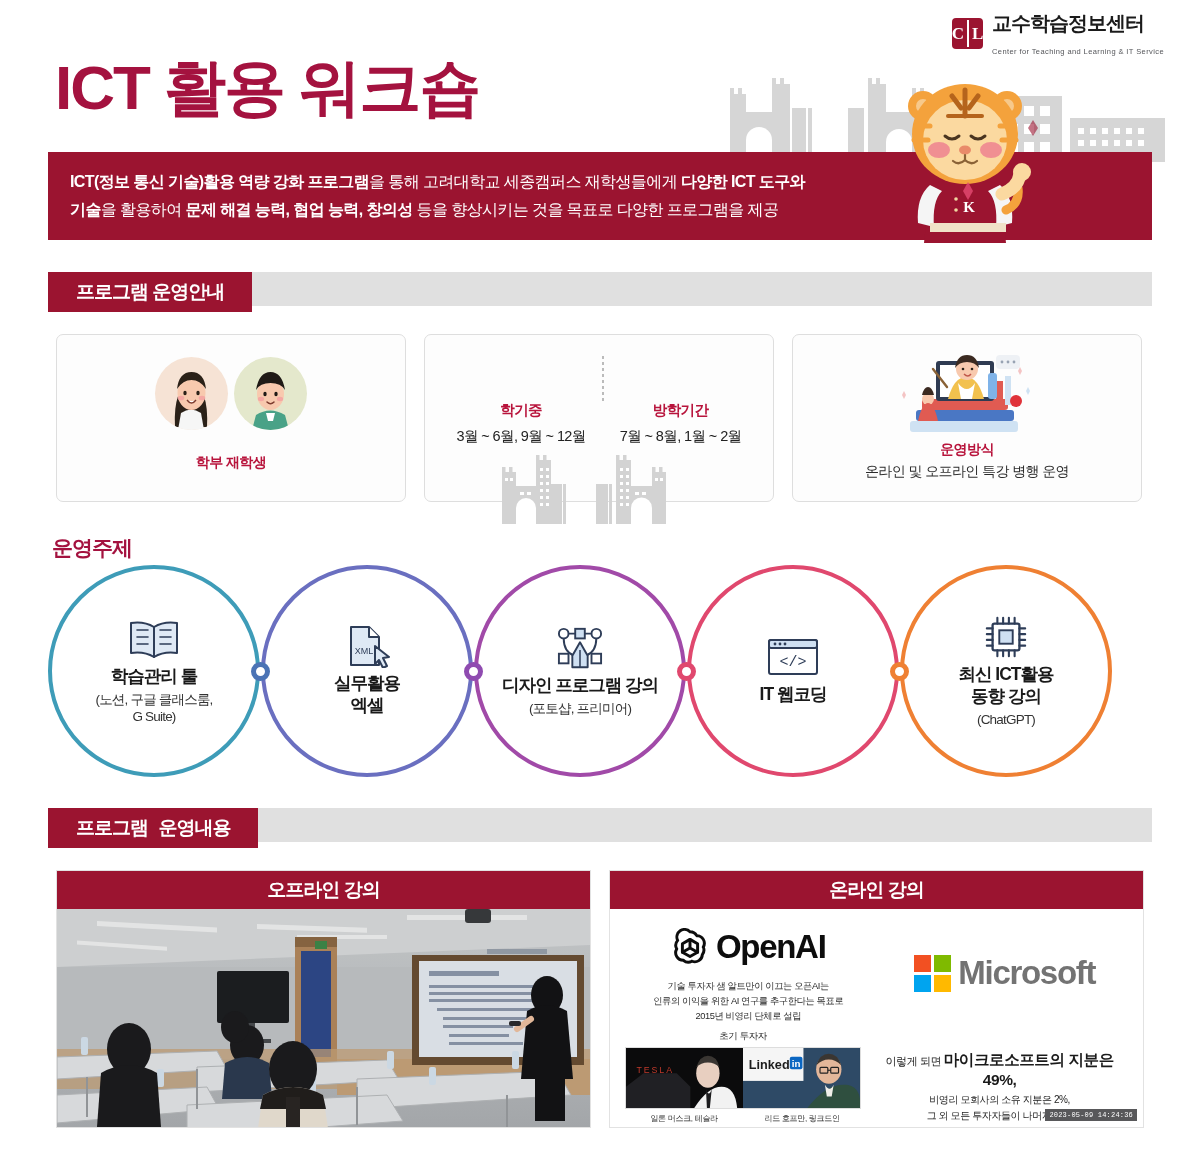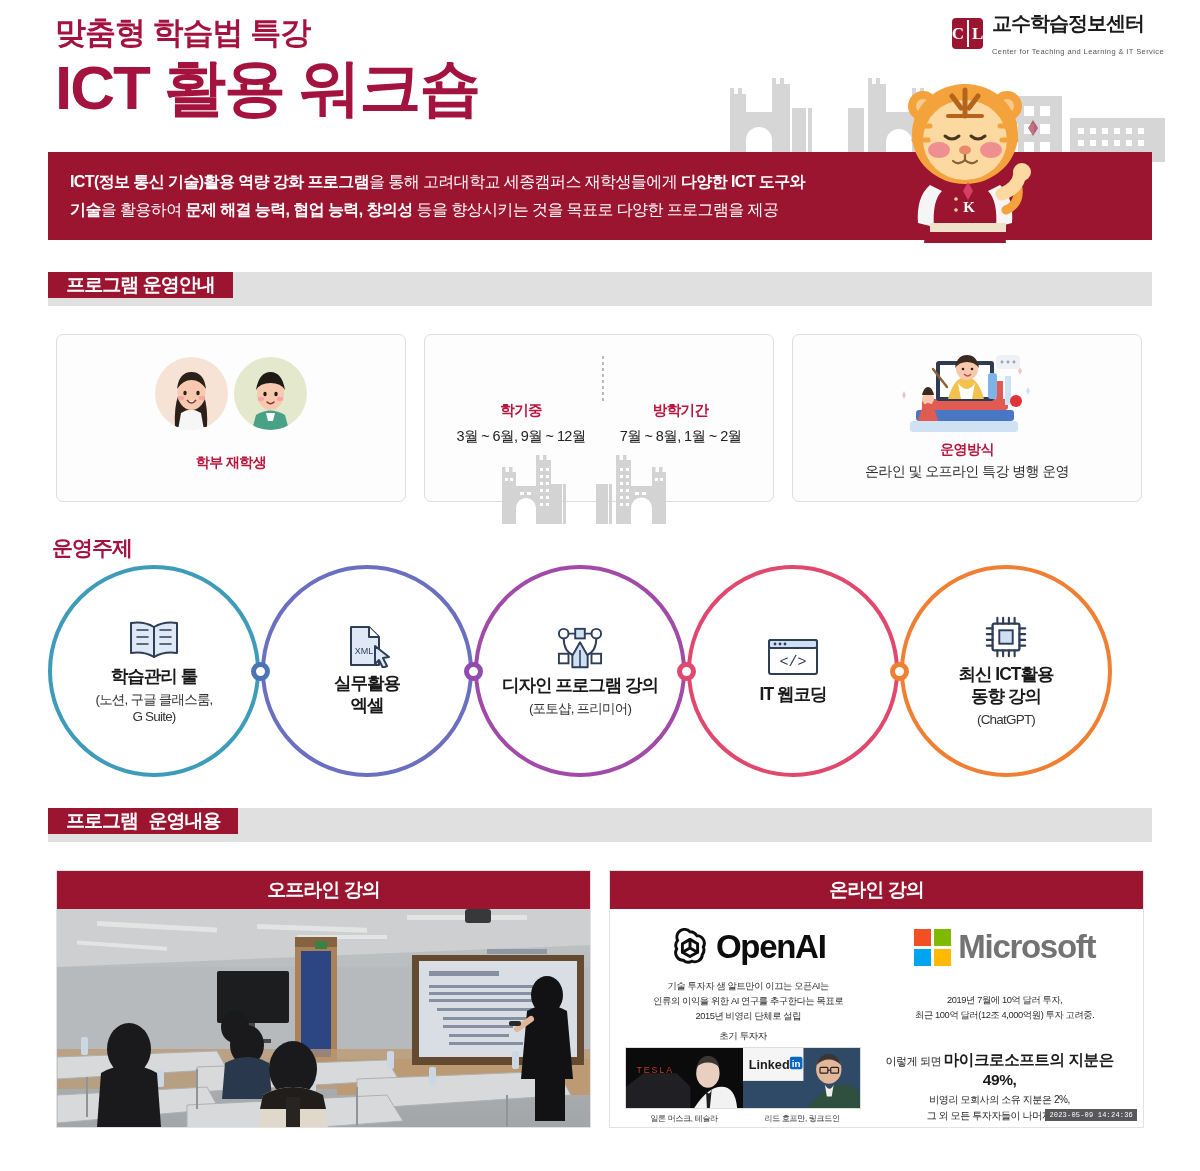--- a/index.html
+++ b/index.html
@@ -65,25 +65,25 @@
 
   
   .tiger { position:absolute; left:890px; top:60px; width:150px; height:185px; }
 
   
   .sec-bar {
     position:absolute; left:48px; width:1104px; height:34px;
     background:#e0e0e0;
   }
   .sec-bar .tag {
-    position:absolute; left:0; top:0; height:26px; min-width:185px;
+    position:absolute; left:0; top:0; height:40px; min-width:185px;
     background:#9b1430; color:#fff;
     font-size:19px; font-weight:bold; letter-spacing:-1px;
     display:flex; align-items:center; justify-content:center;
-    padding:0 18px;
+    padding:0 28px;
   }
 
   .sec-title {
     position:absolute; font-size:21px; font-weight:bold;
     color:#a4123f; letter-spacing:-1px;
   }
 
   
   .card {
     position:absolute; background:#fdfdfd;
@@ -211,21 +211,20 @@
       <rect x="378" y="74" width="6" height="6"></rect>
         <rect x="390" y="74" width="6" height="6"></rect>
         <rect x="402" y="74" width="6" height="6"></rect>
       <rect x="414" y="74" width="6" height="6"></rect>
         <rect x="426" y="74" width="6" height="6"></rect>
         <rect x="438" y="74" width="6" height="6"></rect>
     </g>
     <path d="M316 55 l7 11 -7 11 -7 -11 z" fill="#9b1430" opacity="0"></path>
   </svg>
 
-  <div class="hdr-sub">맞춤형 학습법 특강</div>
   <div class="hdr-title">ICT 활용 워크숍</div>
 
   <div class="logo-wrap">
     <div class="logo-mark">
       <span class="lm-gap"></span>
       <span class="lm-c">C</span>
       <span class="lm-l">L</span>
     </div>
     <div class="logo-txt">
       <span class="lt-ko">교수학습정보센터</span>
@@ -655,22 +654,20 @@
       <div class="brand-col">
         <div class="brand-logo">
           <span style="display:inline-grid;grid-template-columns:17px 17px;grid-gap:3px;">
             <span class="ms-tile" style="background:#f25022;"></span>
             <span class="ms-tile" style="background:#7fba00;"></span>
             <span class="ms-tile" style="background:#00a4ef;"></span>
             <span class="ms-tile" style="background:#ffb900;"></span>
           </span>
           <span class="brand-name" style="color:#737373;">Microsoft</span>
         </div>
-        <div class="brand-desc" style="white-space:pre-line;margin-top:22px;">2019년 7월에 10억 달러 투자,
-최근 100억 달러(12조 4,000억원) 투자 고려중.</div>
       </div>
     </div>
 
     <div class="low-row">
       <div class="inv-col">
         <div class="inv-hd">초기 투자자</div>
         <div class="inv-strip">
           <div class="inv-half" style="background:#0b0b0c;">
             <svg viewBox="0 0 120 62" width="100%" height="100%" preserveAspectRatio="none">
               <rect width="120" height="62" fill="#0b0b0c"></rect>

